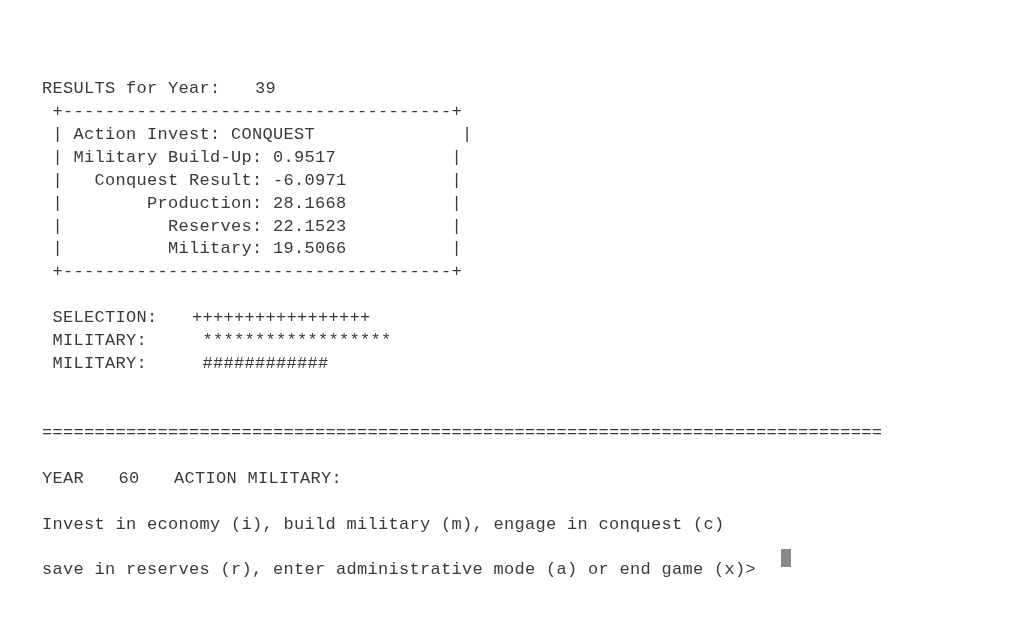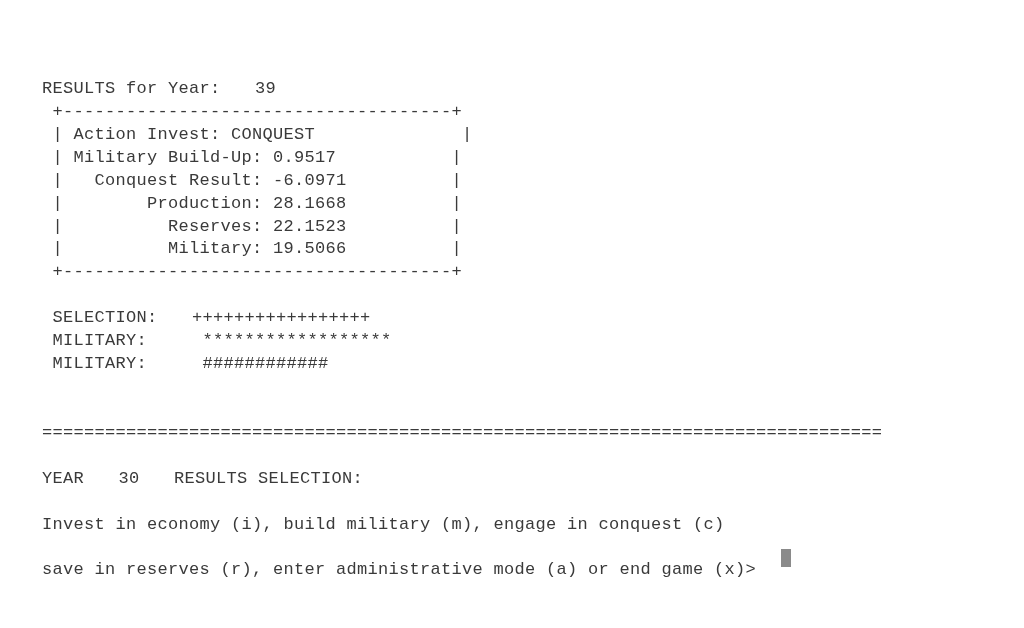--- a/index.html
+++ b/index.html
@@ -35,17 +35,17 @@
 <span> |          Military: 19.5066          |</span>
 <span> +-------------------------------------+</span>
 
 <span> SELECTION: </span><span>+++++++++++++++++</span>
 <span> MILITARY:   </span><span>******************</span>
 <span> MILITARY:   </span><span>############</span>
 
 
 <span>================================================================================</span>
 
-<span>YEAR </span><span>30</span><span> RESULTS SELECTION:</span>
+<span>YEAR </span><span>60</span><span> ACTION MILITARY:</span>
 
 <span>Invest in economy (i), build military (m), engage in conquest (c)</span>
 <span>save in reserves (r), enter administrative mode (a) or end game (x)&gt; </span><span class="cursor"></span>
 
 
 </body></html>

